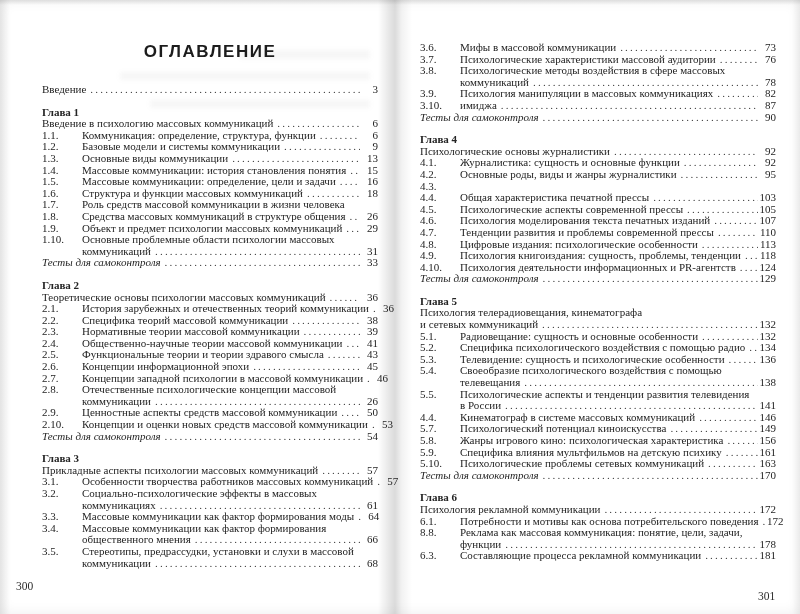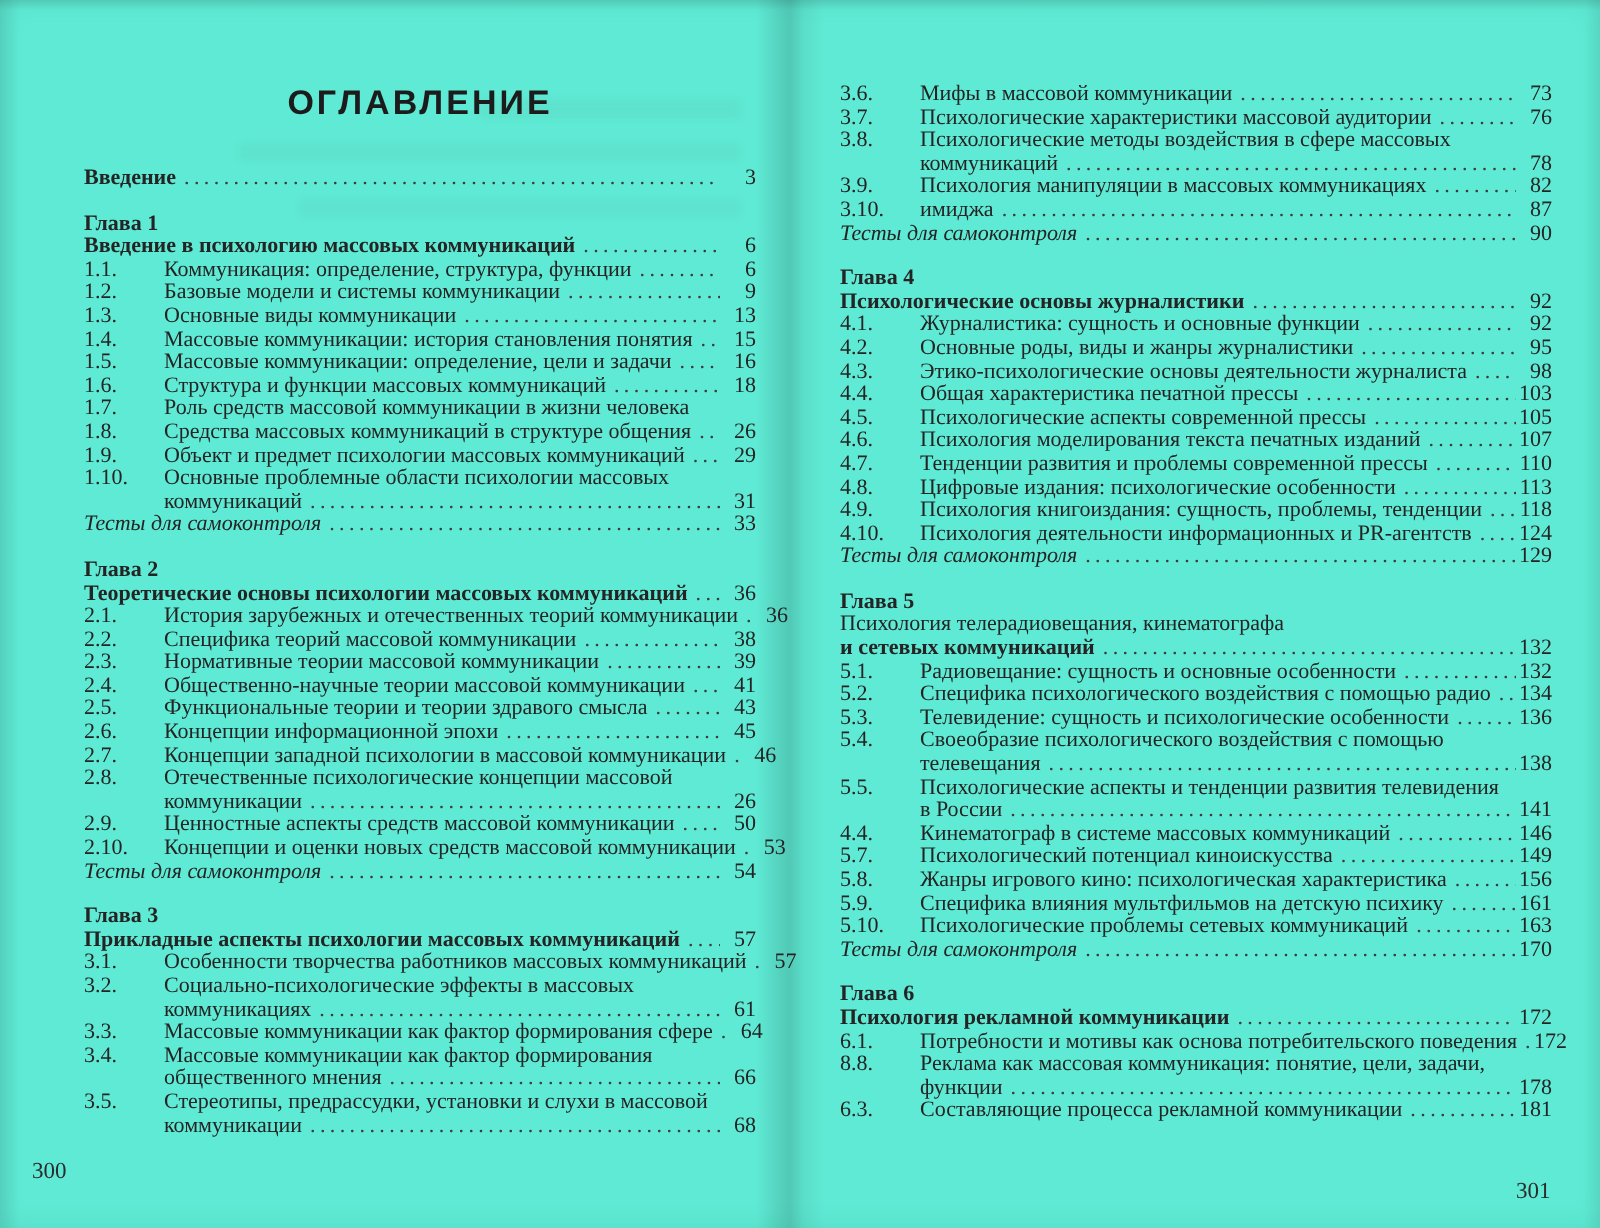--- a/index.html
+++ b/index.html
@@ -1,18 +1,18 @@
 <!DOCTYPE html>
 <html><head>
 <meta charset="utf-8">
 <style>
   html,body{margin:0;padding:0;background:#e9e9e7;}
   #spread{
     position:relative;width:800px;height:614px;overflow:hidden;
-    background:#5eead4;
+    background:#ffffff;
     font-family:"Liberation Serif","DejaVu Serif",serif;
     color:#242424;
     box-shadow:inset 0 0 14px rgba(0,0,0,0.07);
   }
   
   #gutter{
     position:absolute;left:378px;top:0;width:34px;height:614px;
     background:linear-gradient(90deg,rgba(0,0,0,0) 0%,rgba(0,0,0,0.10) 35%,rgba(0,0,0,0.14) 50%,rgba(0,0,0,0.05) 70%,rgba(0,0,0,0) 100%);
   }
   #edge-left{
@@ -42,21 +42,21 @@
   #col-left{left:42px;top:84px;width:336px;}
   #col-right{left:420px;top:42px;width:356px;}
   
   .chapter-label{font-weight:bold;margin-top:11px;}
   .entry{display:flex;align-items:flex-start;}
   .entry .num{flex:0 0 40px;}
   .entry .body{flex:1;min-width:0;}
   .entry .line{white-space:nowrap;}
   .row{display:flex;align-items:baseline;}
   .row .text{white-space:nowrap;}
-  .entry.b .text,.entry.b .num{font-weight:bold;text-align:center;}
+  .entry.b .text,.entry.b .num{font-weight:normal;text-align:center;}
   .entry.i .text{font-style:italic;}
   .leader{flex:1;overflow:hidden;white-space:nowrap;padding:0 3px 0 4px;color:#3c3c3c;}
   .leader::after{
     content:"..........................................................................................................................";
     letter-spacing:2.2px;font-weight:normal;font-style:normal;
   }
   .pg{flex:none;min-width:18px;text-align:right;font-weight:normal;font-style:normal;}
   
   .folio{position:absolute;font-size:11.5px;color:#2b2b2b;}
   #folio-left{left:16px;top:580px;}
@@ -351,21 +351,21 @@
               <span class="text">коммуникациях</span>
               <span class="leader"></span>
               <span class="pg">61</span>
             </div>
           </div>
         </div>
         <div class="entry">
           <span class="num">3.3.</span>
           <div class="body">
             <div class="row">
-              <span class="text">Массовые коммуникации как фактор формирования сфере</span>
+              <span class="text">Массовые коммуникации как фактор формирования моды</span>
               <span class="leader"></span>
               <span class="pg">64</span>
             </div>
           </div>
         </div>
         <div class="entry">
           <span class="num">3.4.</span>
           <div class="body">
             <div class="line">Массовые коммуникации как фактор формирования</div>
             <div class="row">
@@ -477,27 +477,20 @@
           <div class="body">
             <div class="row">
               <span class="text">Основные роды, виды и жанры журналистики</span>
               <span class="leader"></span>
               <span class="pg">95</span>
             </div>
           </div>
         </div>
         <div class="entry">
           <span class="num">4.3.</span>
-          <div class="body">
-            <div class="row">
-              <span class="text">Этико-психологические основы деятельности журналиста</span>
-              <span class="leader"></span>
-              <span class="pg">98</span>
-            </div>
-          </div>
         </div>
         <div class="entry">
           <span class="num">4.4.</span>
           <div class="body">
             <div class="row">
               <span class="text">Общая характеристика печатной прессы</span>
               <span class="leader"></span>
               <span class="pg">103</span>
             </div>
           </div>

